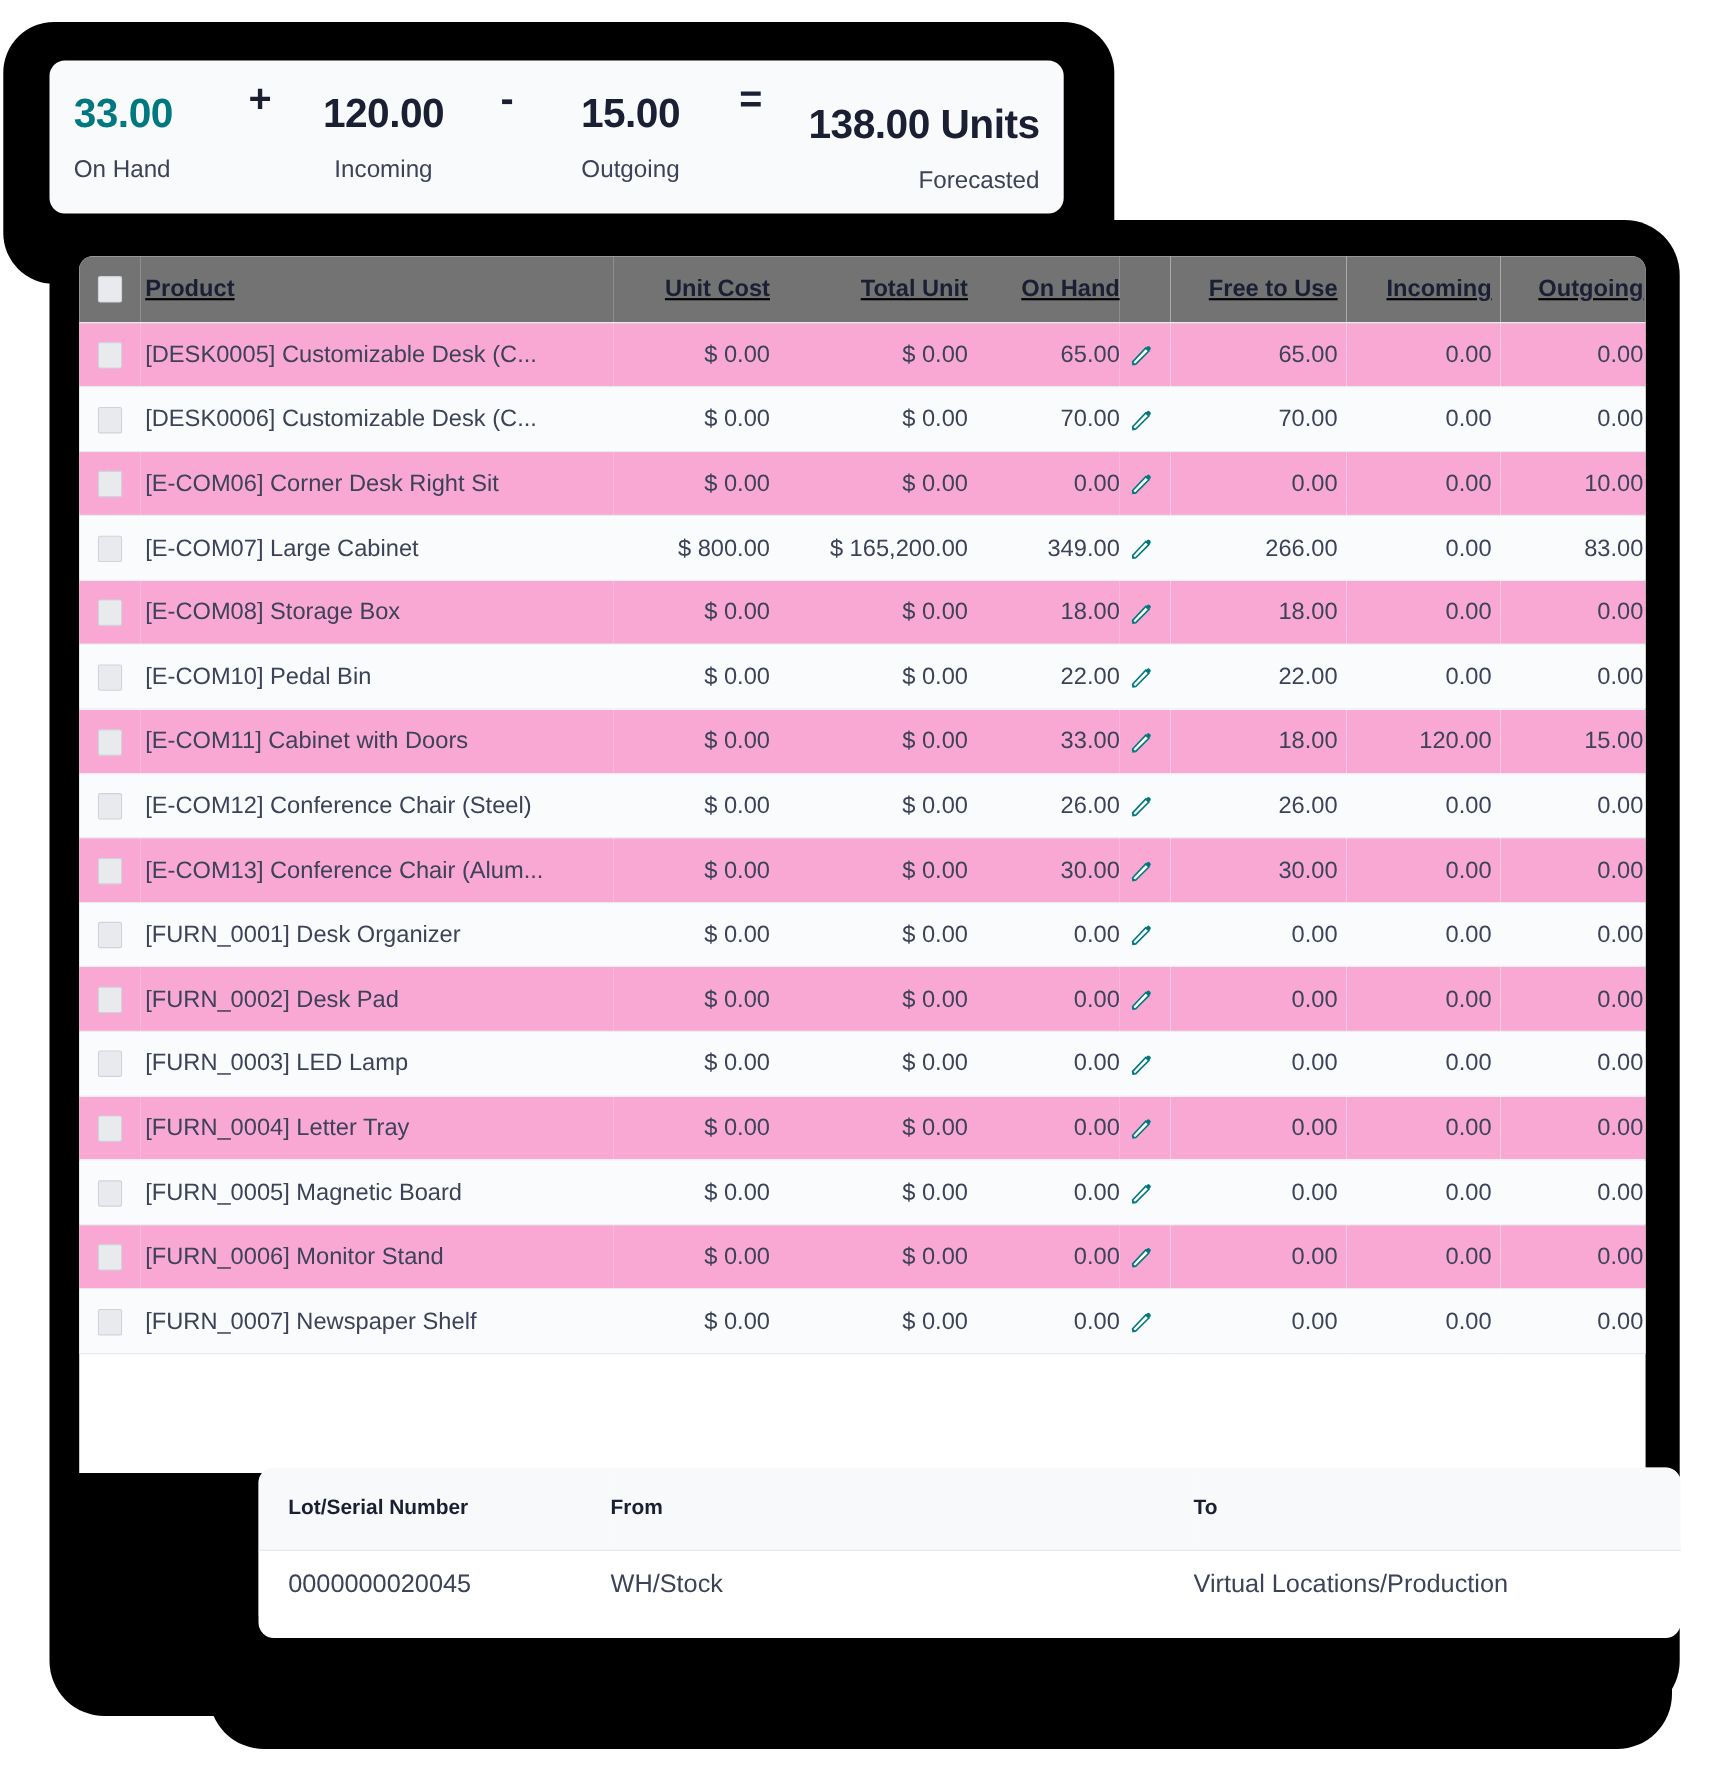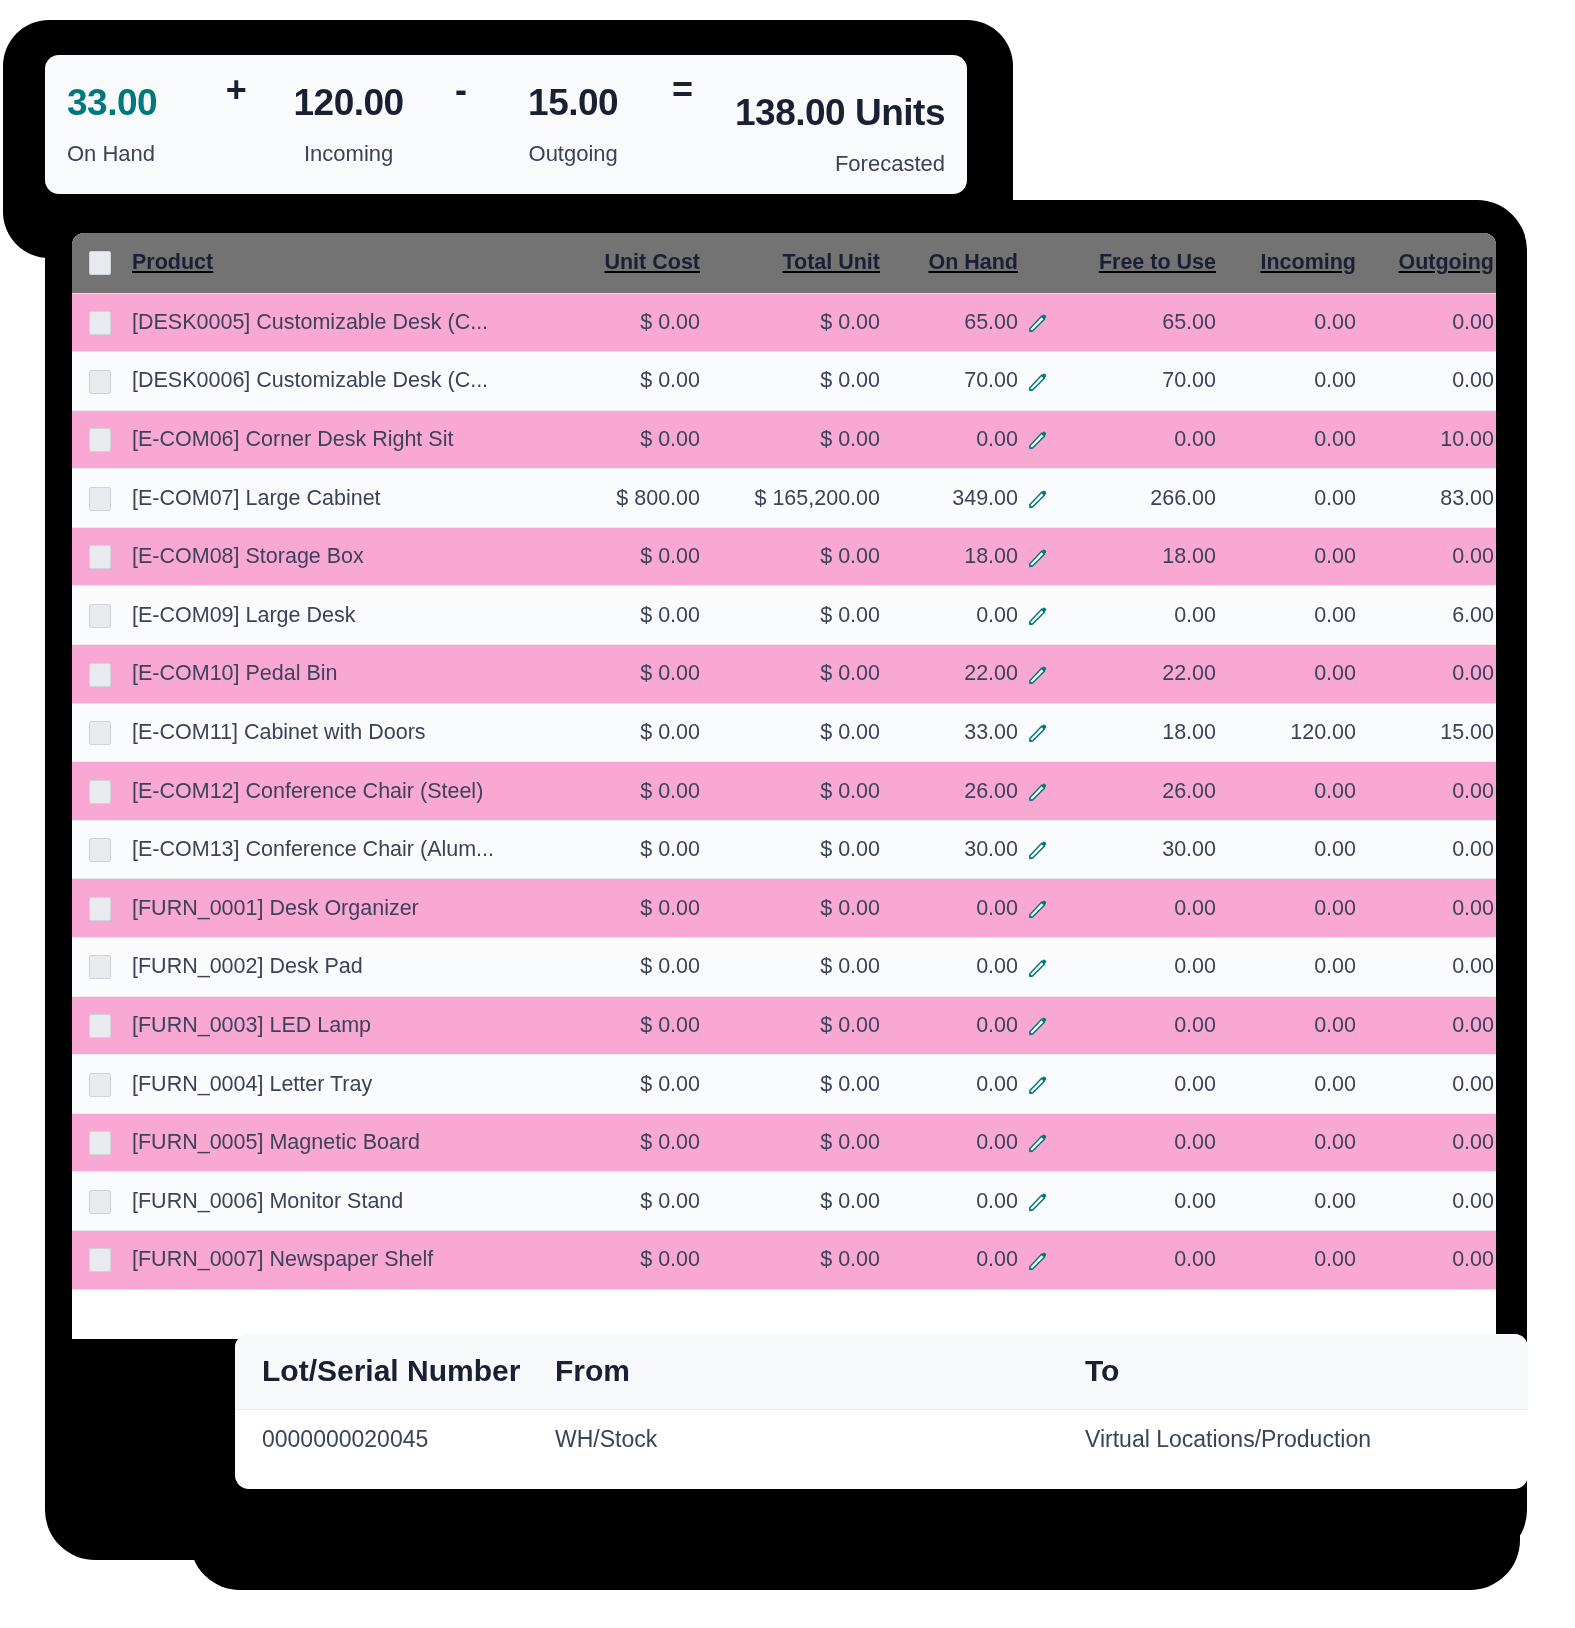--- a/index.html
+++ b/index.html
@@ -157,21 +157,21 @@
     overflow: hidden;
     z-index: 5;
   }
   table.lot {
     width: 100%;
     border-collapse: collapse;
     table-layout: fixed;
   }
   table.lot th {
     background: #f8f9fa;
-    font-size: 30px;
+    font-size: 19px;
     font-weight: 700;
     color: #1a1f33;
     text-align: left;
     height: 75px;
     padding: 0;
     border-bottom: 1px solid #e7e9ec;
   }
   table.lot td {
     font-size: 23px;
     color: #3c4257;
@@ -304,35 +304,20 @@
                   <path d="M4 18.5 L4.4 21.2 L7.1 20.8 L20.1 7.8 L17 4.7 Z" fill="#ffffff" stroke="#00787e" stroke-width="1.6"></path>
                   <path d="M17 4.7 L20.1 7.8 L21.6 6.3 A1.6 1.6 0 0 0 21.6 4.1 L20.7 3.2 A1.6 1.6 0 0 0 18.5 3.2 Z" fill="#00787e"></path>
                   <path d="M4.4 21.2 L7.1 20.8 L4 18.5 Z" fill="#00787e"></path>
                 </svg></span></td>
             <td class="c-free">18.00</td>
             <td class="c-in">0.00</td>
             <td class="c-out">0.00</td>
           </tr>
           <tr>
             <td class="c-check"><span class="cbox"></span></td>
-            <td class="c-prod">[E-COM09] Large Desk</td>
-            <td class="c-unit">$ 0.00</td>
-            <td class="c-total">$ 0.00</td>
-            <td class="c-onhand">0.00</td>
-            <td class="c-pencil"><span><svg class="pencil" viewBox="0 0 24 24" aria-hidden="true">
-                  <path d="M4 18.5 L4.4 21.2 L7.1 20.8 L20.1 7.8 L17 4.7 Z" fill="#ffffff" stroke="#00787e" stroke-width="1.6"></path>
-                  <path d="M17 4.7 L20.1 7.8 L21.6 6.3 A1.6 1.6 0 0 0 21.6 4.1 L20.7 3.2 A1.6 1.6 0 0 0 18.5 3.2 Z" fill="#00787e"></path>
-                  <path d="M4.4 21.2 L7.1 20.8 L4 18.5 Z" fill="#00787e"></path>
-                </svg></span></td>
-            <td class="c-free">0.00</td>
-            <td class="c-in">0.00</td>
-            <td class="c-out">6.00</td>
-          </tr>
-          <tr>
-            <td class="c-check"><span class="cbox"></span></td>
             <td class="c-prod">[E-COM10] Pedal Bin</td>
             <td class="c-unit">$ 0.00</td>
             <td class="c-total">$ 0.00</td>
             <td class="c-onhand">22.00</td>
             <td class="c-pencil"><span><svg class="pencil" viewBox="0 0 24 24" aria-hidden="true">
                   <path d="M4 18.5 L4.4 21.2 L7.1 20.8 L20.1 7.8 L17 4.7 Z" fill="#ffffff" stroke="#00787e" stroke-width="1.6"></path>
                   <path d="M17 4.7 L20.1 7.8 L21.6 6.3 A1.6 1.6 0 0 0 21.6 4.1 L20.7 3.2 A1.6 1.6 0 0 0 18.5 3.2 Z" fill="#00787e"></path>
                   <path d="M4.4 21.2 L7.1 20.8 L4 18.5 Z" fill="#00787e"></path>
                 </svg></span></td>
             <td class="c-free">22.00</td>

